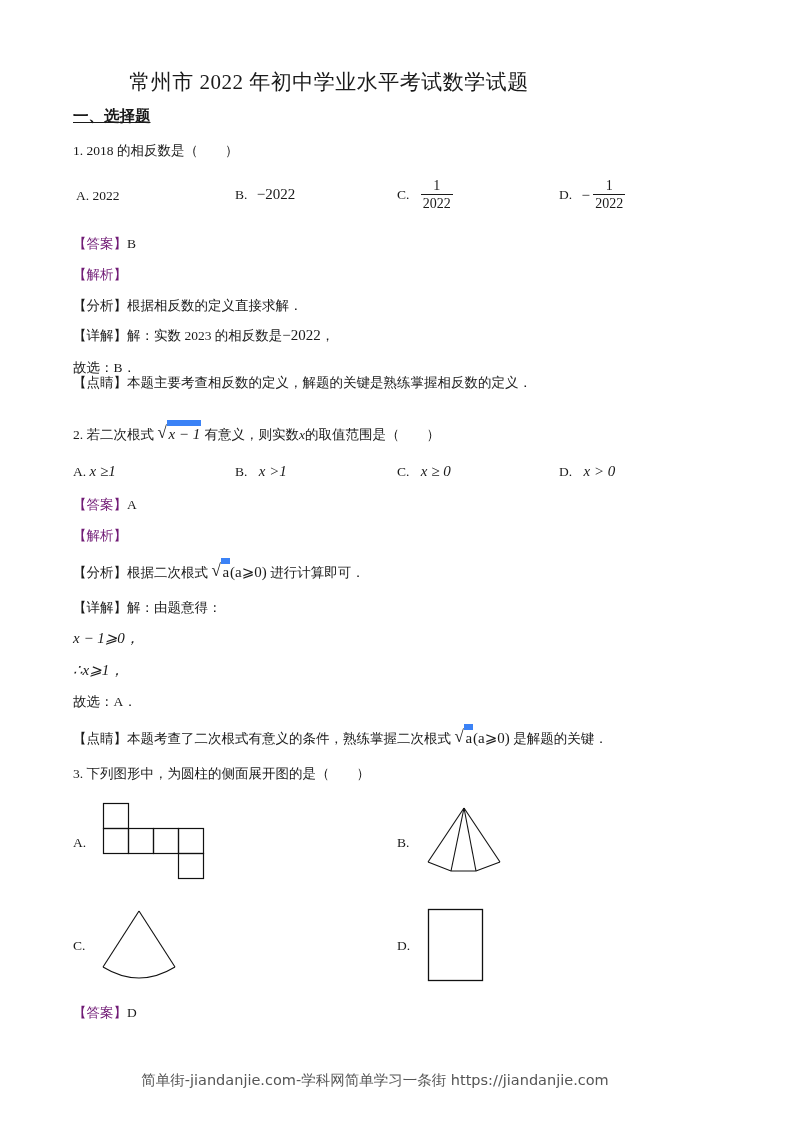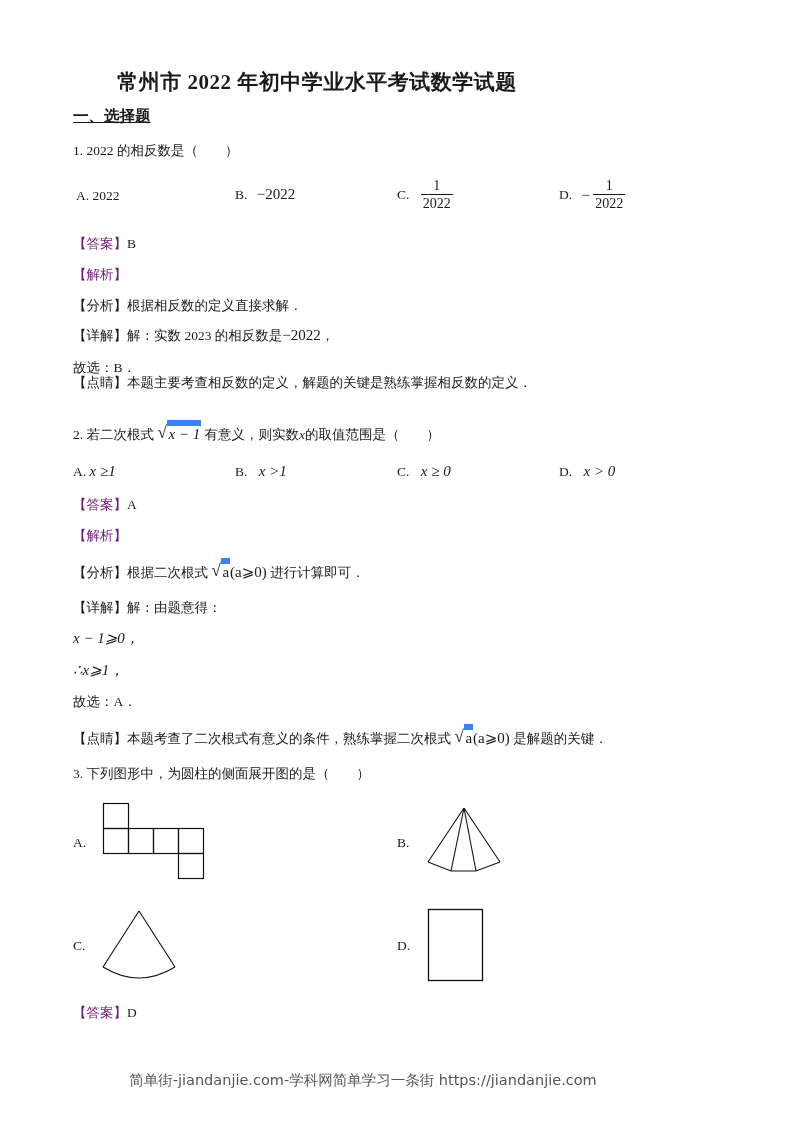--- a/index.html
+++ b/index.html
@@ -3,48 +3,48 @@
 <meta charset="utf-8">
 <style>
   html, body { margin: 0; padding: 0; background: #ffffff; }
   body {
     width: 793px; height: 1122px; position: relative; overflow: hidden;
     font-family: "Liberation Serif", "DejaVu Serif", serif;
     color: #1a1a1a;
   }
   .abs { position: absolute; white-space: nowrap; }
   .title {
-    left: 0; width: 634px; top: 68px; text-align: center;
-    font-size: 21px; font-weight: bold; letter-spacing: 0.5px;
+    left: 12px; width: 634px; top: 68px; text-align: center;
+    font-size: 21px; font-weight: normal; letter-spacing: 0.5px;
   }
   .section { left: 73px; top: 106px; font-size: 15.5px; font-weight: bold; text-decoration: underline; }
   .line { font-size: 13.5px; left: 73px; }
   .blue { color: #701a75; }
   .opt { font-size: 13.5px; }
   .math { font-family: "Liberation Serif", serif; font-size: 15px; }
   .ital { font-style: italic; }
   .frac { display: inline-flex; flex-direction: column; align-items: center; vertical-align: middle; font-size: 14px; line-height: 16px; }
   .frac .num { padding: 0 2px; }
   .frac .den { border-top: 1px solid #1a1a1a; padding: 1px 2px 0; }
   .sqrt { display: inline-block; position: relative; padding-left: 10px; }
   .sqrt .rad { border-top: 6px solid #3b82f6; padding: 0 1px; }
   .sqrt .sym { position: absolute; left: 0; top: -3px; font-size: 17px; }
   .footer {
-    left: 4px; width: 718px; top: 1071px; text-align: center;
+    left: 16px; width: 718px; top: 1071px; text-align: center;
     font-family: "DejaVu Sans", sans-serif; font-size: 14.5px; color: #555;
   }
   svg { position: absolute; }
 </style>
 </head>
 <body>
 
 <div class="abs title">常州市 2022 年初中学业水平考试数学试题</div>
 <div class="abs section">一、选择题</div>
 
-<div class="abs line" style="top:142px;">1. 2022 的相反数是（　　）</div>
+<div class="abs line" style="top:142px;">1. 2018 的相反数是（　　）</div>
 
 <div class="abs opt" style="left:76px; top:188px;">
   <span>A.</span>
   <span>2022</span>
 </div>
 <div class="abs opt" style="left:235px; top:186px;">
   <span>B.</span>
   <span class="math" style="margin-left:6px;">−2022</span>
 </div>
 <div class="abs opt" style="left:397px; top:178px;">

